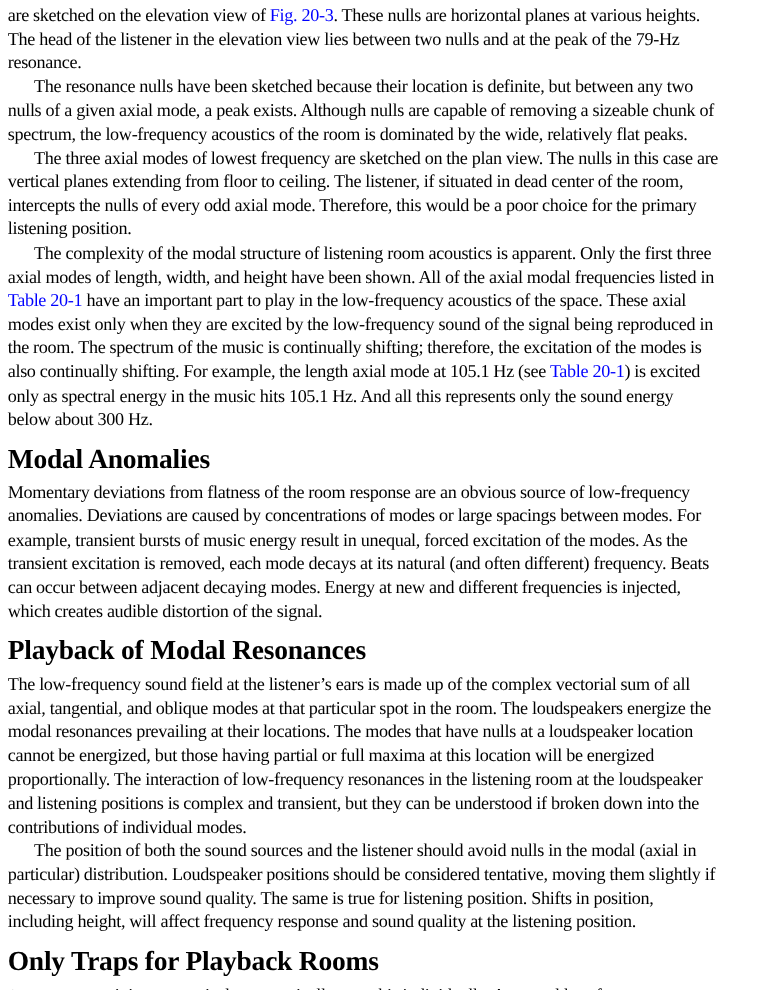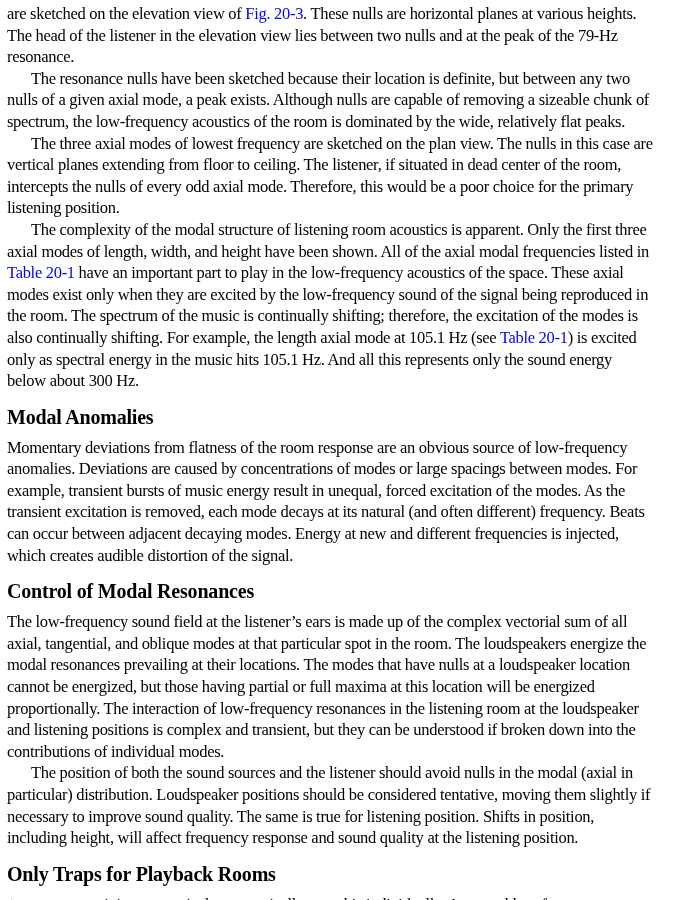--- a/index.html
+++ b/index.html
@@ -23,21 +23,21 @@
     border-radius: 16px;
   }
   p.para {
     margin: 0;
   }
   p.indent {
     text-indent: 24px;
   }
   h2.section-heading {
     font-family: "Liberation Serif", "DejaVu Serif", serif;
-    font-size: 20px;
+    font-size: 25px;
     line-height: 27px;
     font-weight: bold;
     letter-spacing: -0.2px;
     margin: 12px 0 6px 0;
   }
   a.xref {
     color: #0000ff;
     text-decoration: none;
     cursor: pointer;
   }
@@ -52,21 +52,21 @@
   <p class="para indent">The resonance nulls have been sketched because their location is definite, but between any two nulls of a given axial mode, a peak exists. Although nulls are capable of removing a sizeable chunk of spectrum, the low-frequency acoustics of the room is dominated by the wide, relatively flat peaks.</p>
 
   <p class="para indent">The three axial modes of lowest frequency are sketched on the plan view. The nulls in this case are vertical planes extending from floor to ceiling. The listener, if situated in dead center of the room, intercepts the nulls of every odd axial mode. Therefore, this would be a poor choice for the primary listening position.</p>
 
   <p class="para indent"><span>The complexity of the modal structure of listening room acoustics is apparent. Only the first three axial modes of length, width, and height have been shown. All of the axial modal frequencies listed in </span><a class="xref">Table 20-1</a><span> have an important part to play in the low-frequency acoustics of the space. These axial modes exist only when they are excited by the low-frequency sound of the signal being reproduced in the room. The spectrum of the music is continually shifting; therefore, the excitation of the modes is also continually shifting. For example, the length axial mode at 105.1 Hz (see </span><a class="xref">Table 20-1</a><span>) is excited only as spectral energy in the music hits 105.1 Hz. And all this represents only the sound energy below about 300 Hz.</span></p>
 
   <h2 class="section-heading">Modal Anomalies</h2>
 
   <p class="para">Momentary deviations from flatness of the room response are an obvious source of low-frequency anomalies. Deviations are caused by concentrations of modes or large spacings between modes. For example, transient bursts of music energy result in unequal, forced excitation of the modes. As the transient excitation is removed, each mode decays at its natural (and often different) frequency. Beats can occur between adjacent decaying modes. Energy at new and different frequencies is injected, which creates audible distortion of the signal.</p>
 
-  <h2 class="section-heading">Control of Modal Resonances</h2>
+  <h2 class="section-heading">Playback of Modal Resonances</h2>
 
   <p class="para">The low-frequency sound field at the listener’s ears is made up of the complex vectorial sum of all axial, tangential, and oblique modes at that particular spot in the room. The loudspeakers energize the modal resonances prevailing at their locations. The modes that have nulls at a loudspeaker location cannot be energized, but those having partial or full maxima at this location will be energized proportionally. The interaction of low-frequency resonances in the listening room at the loudspeaker and listening positions is complex and transient, but they can be understood if broken down into the contributions of individual modes.</p>
 
   <p class="para indent">The position of both the sound sources and the listener should avoid nulls in the modal (axial in particular) distribution. Loudspeaker positions should be considered tentative, moving them slightly if necessary to improve sound quality. The same is true for listening position. Shifts in position, including height, will affect frequency response and sound quality at the listening position.</p>
 
   <h2 class="section-heading">Only Traps for Playback Rooms</h2>
 
   <p class="para">In many cases, it is not practical to acoustically treat this individually. A general low-frequency</p>
 
 </div>

